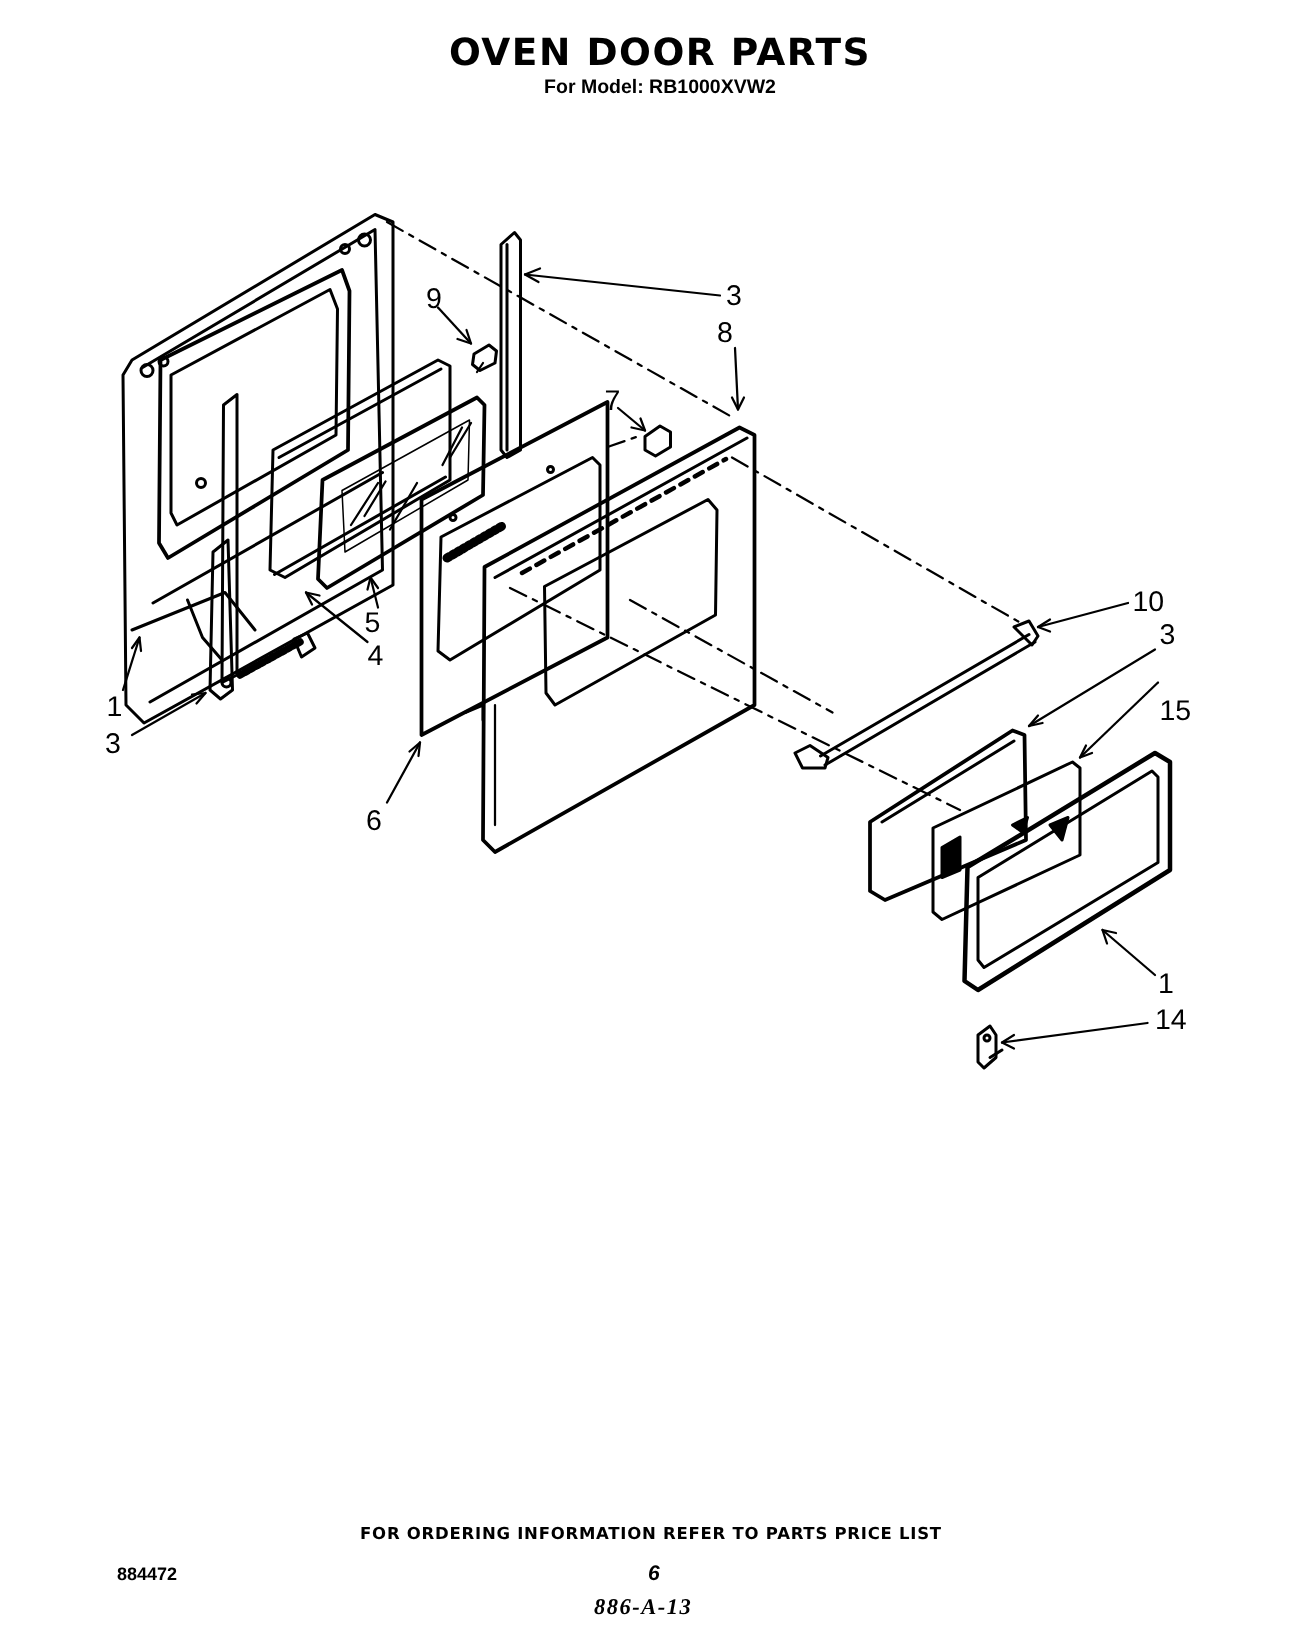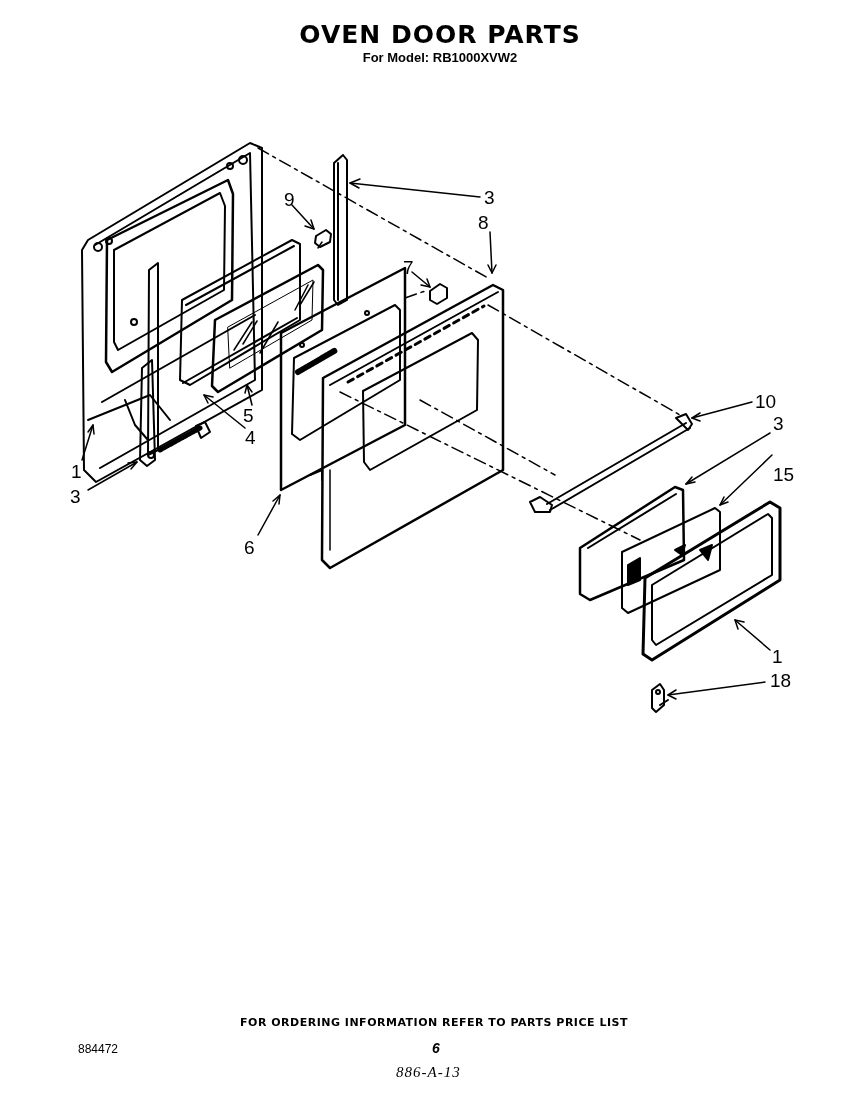--- a/index.html
+++ b/index.html
@@ -3,22 +3,22 @@
 <meta charset="utf-8">
 <style>
   html, body { margin: 0; padding: 0; background: #ffffff; }
   body { width: 864px; height: 1099px; position: relative; overflow: hidden; font-family: "Liberation Sans", sans-serif; color: #000; }
   .title { position: absolute; left: 0; width: 880px; top: 20px; text-align: center; font-family: "DejaVu Sans", sans-serif; font-weight: bold; font-size: 25px; letter-spacing: 1px; }
   .subtitle { position: absolute; left: 0; width: 880px; top: 50px; text-align: center; font-family: "Liberation Sans", sans-serif; font-weight: bold; font-size: 13px; }
   svg.diagram { position: absolute; left: 0; top: 0; }
   .callout { position: absolute; font-family: "Liberation Sans", sans-serif; font-size: 19px; line-height: 1; }
   .footer-note { position: absolute; left: 0; width: 868px; top: 1016px; text-align: center; font-family: "DejaVu Sans", sans-serif; font-weight: bold; font-size: 11px; letter-spacing: 0.5px; }
   .page-num { position: absolute; left: 432px; top: 1040px; font-size: 14px; font-style: italic; font-weight: bold; }
-  .doc-num { position: absolute; left: 78px; top: 1042px; font-size: 12px; font-weight: normal; }
-  .code { position: absolute; left: 396px; top: 1064px; font-size: 15px; font-style: italic; font-weight: normal; font-family: "Liberation Serif", serif; letter-spacing: 1px; }
+  .doc-num { position: absolute; left: 78px; top: 1042px; font-size: 12px; font-weight: bold; }
+  .code { position: absolute; left: 396px; top: 1064px; font-size: 15px; font-style: italic; font-weight: bold; font-family: "Liberation Serif", serif; letter-spacing: 1px; }
 </style>
 </head>
 <body>
 
 <div class="title">OVEN DOOR PARTS</div>
 <div class="subtitle">For Model: RB1000XVW2</div>
 
 <svg class="diagram" width="864" height="1099" viewBox="0 0 864 1099" fill="none" stroke="#000" stroke-width="2" stroke-linejoin="round" stroke-linecap="round">
 
   <g>
@@ -157,21 +157,21 @@
 </svg>
 
 <div class="callout" style="left:484px;top:188px">3</div>
 <div class="callout" style="left:478px;top:213px">8</div>
 <div class="callout" style="left:284px;top:190px">9</div>
 <div class="callout" style="left:403px;top:258px">7</div>
 <div class="callout" style="left:755px;top:392px">10</div>
 <div class="callout" style="left:773px;top:414px">3</div>
 <div class="callout" style="left:773px;top:465px">15</div>
 <div class="callout" style="left:772px;top:647px">1</div>
-<div class="callout" style="left:770px;top:671px">18</div>
+<div class="callout" style="left:770px;top:671px">14</div>
 <div class="callout" style="left:243px;top:406px">5</div>
 <div class="callout" style="left:245px;top:428px">4</div>
 <div class="callout" style="left:71px;top:462px">1</div>
 <div class="callout" style="left:70px;top:487px">3</div>
 <div class="callout" style="left:244px;top:538px">6</div>
 
 <div class="footer-note">FOR ORDERING INFORMATION REFER TO PARTS PRICE LIST</div>
 <div class="doc-num">884472</div>
 <div class="page-num">6</div>
 <div class="code">886-A-13</div>

